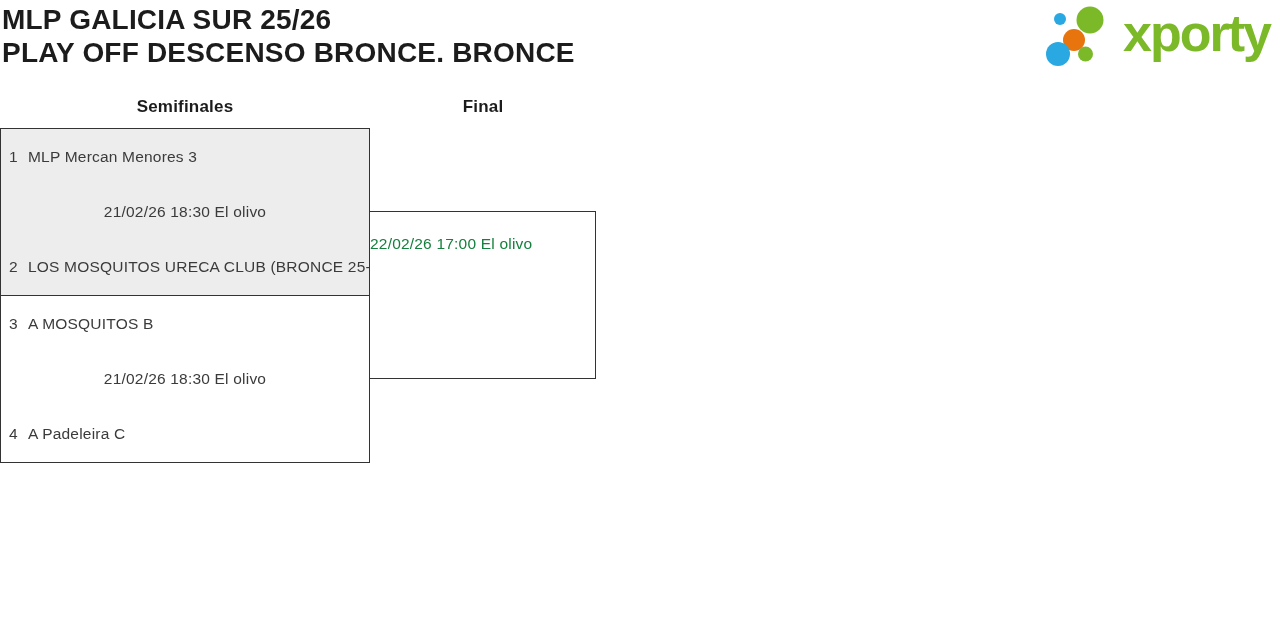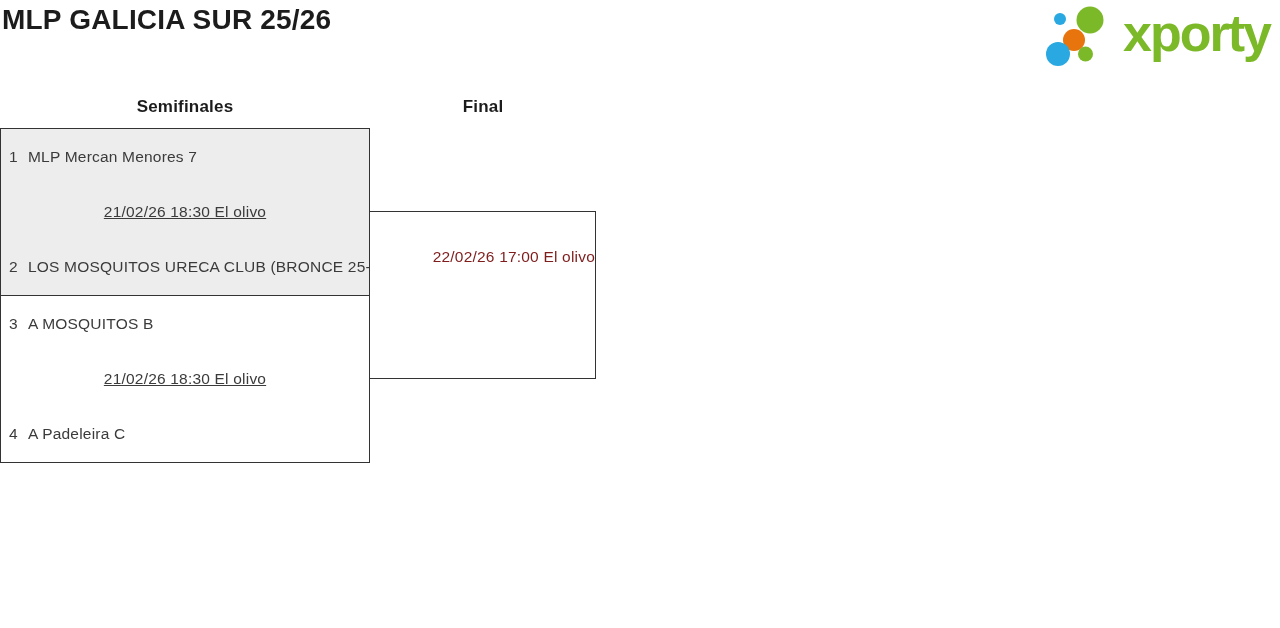--- a/index.html
+++ b/index.html
@@ -72,57 +72,58 @@
     flex: 1;
     display: flex;
     align-items: center;
     font-size: 15.5px;
     letter-spacing: 0.2px;
     white-space: nowrap;
     color: #3b3b3b;
   }
   .row.team { padding-left: 8px; }
   .seed { flex: none; width: 19px; }
-  .row.date { justify-content: center; text-decoration: underline; }
+  .row.date { justify-content: center; }
   .final-date {
-    margin-top: 36px;
-    text-align: right;
+    margin-top: 23px;
+    text-align: left;
     font-size: 15.5px;
     letter-spacing: 0.2px;
     white-space: nowrap;
-    color: #7f1d1d;
+    color: #15803d;
   }
 </style>
 </head>
 <body>
 
 <div class="page">
 
   <div class="title">
     <div>MLP GALICIA SUR 25/26</div>
+    <div>PLAY OFF DESCENSO BRONCE. BRONCE</div>
   </div>
 
   <div class="logo">
     <svg width="64" height="72" viewBox="0 0 64 72" xmlns="http://www.w3.org/2000/svg">
       <circle cx="17" cy="19" r="6" fill="#29a8e1"></circle>
       <circle cx="47" cy="20" r="13.5" fill="#7cb929"></circle>
       <circle cx="31" cy="40" r="11" fill="#e8740e"></circle>
       <circle cx="15" cy="54" r="12" fill="#29a8e1"></circle>
       <circle cx="42.5" cy="54" r="7.5" fill="#7cb929"></circle>
     </svg>
     <span class="wordmark">xporty</span>
   </div>
 
   <div class="round-header rh-semi">Semifinales</div>
   <div class="round-header rh-final">Final</div>
 
   <div class="match-box semi1">
     <div class="row team">
       <span class="seed">1</span>
-      <span class="tname">MLP Mercan Menores 7</span>
+      <span class="tname">MLP Mercan Menores 3</span>
     </div>
     <div class="row date">21/02/26 18:30 El olivo</div>
     <div class="row team">
       <span class="seed">2</span>
       <span class="tname">LOS MOSQUITOS URECA CLUB (BRONCE 25-2</span>
     </div>
   </div>
 
   <div class="match-box semi2">
     <div class="row team">

